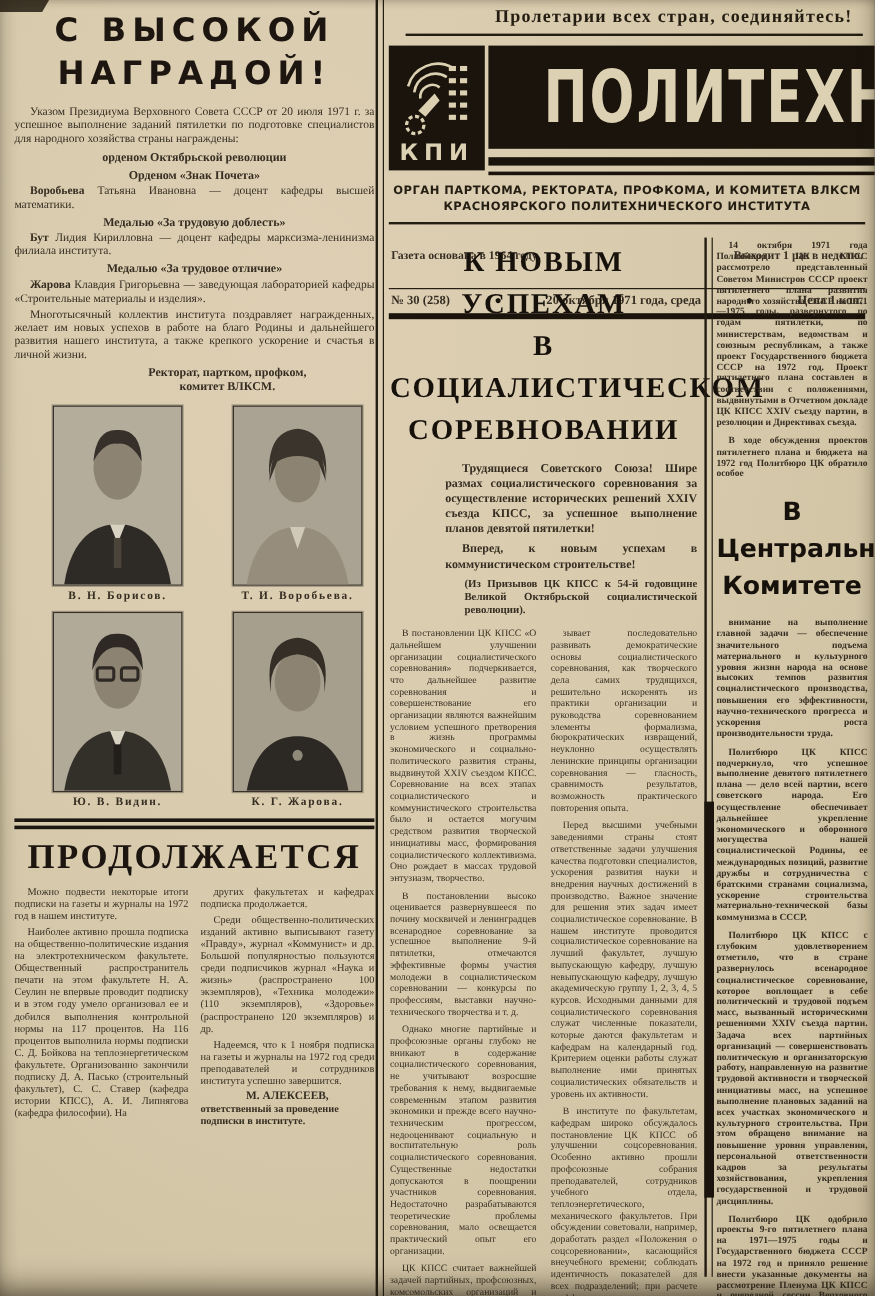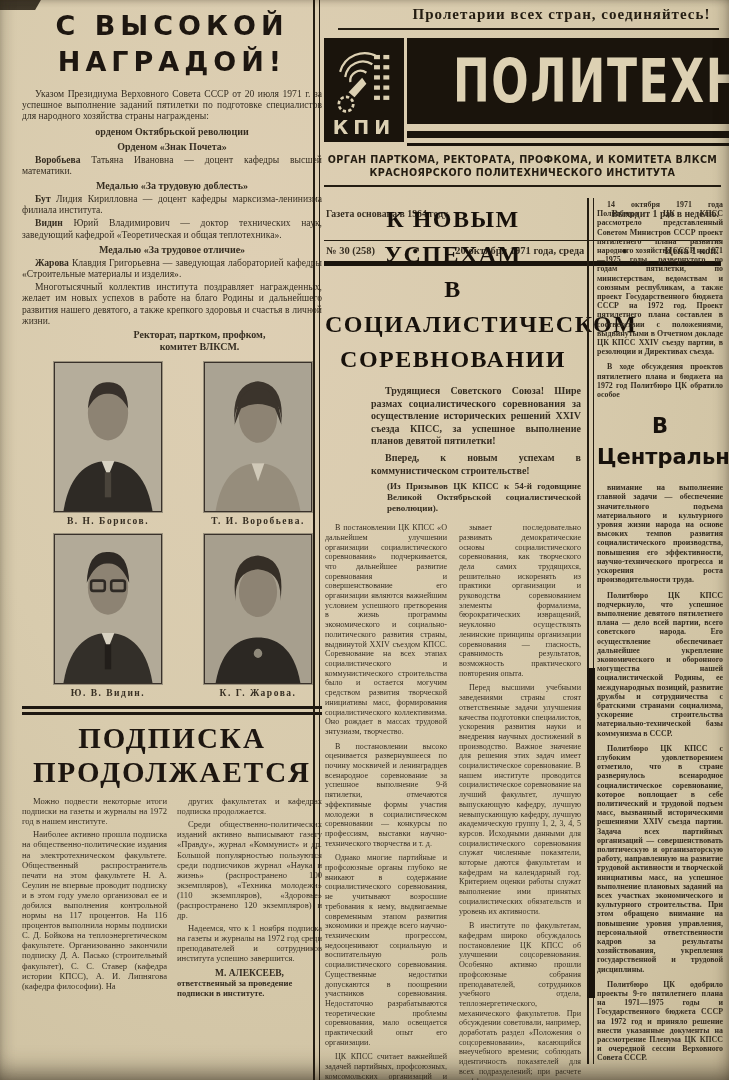--- a/index.html
+++ b/index.html
@@ -12,21 +12,21 @@
   .page::after {
     content:""; position:absolute; inset:0; pointer-events:none;
     box-shadow: inset 0 -18px 24px -12px rgba(40,32,20,.65),
                 inset 0 5px 10px -7px rgba(40,32,20,.45),
                 inset -9px 0 16px -11px rgba(40,32,20,.40),
                 inset 9px 0 16px -11px rgba(40,32,20,.30);
   }
   .scan-mark { position:absolute; left:0; top:0; width:46px; height:10px; background:#241d12; transform:skewX(-30deg) translateX(-8px); opacity:.85; }
 
   
-  .left-col   { position:absolute; left:22px;  top:6px;  width:300px; }
+  .left-col   { position:absolute; left:12px;  top:6px;  width:300px; }
   .v-rule-left{ position:absolute; left:313px; top:0; height:1080px; width:4px;
                 border-left:2px solid #241d12; border-right:1px solid #241d12; }
   .masthead   { position:absolute; left:324px; top:4px; width:397px; }
   .middle-col { position:absolute; left:325px; top:202px; width:256px; }
   .v-rule-mid { position:absolute; left:587px; top:198px; height:866px; width:4px;
                 border-left:2px solid #241d12; border-right:1px solid #241d12; }
   .v-rule-mid .bold-seg { position:absolute; left:-2px; top:470px; width:8px; height:330px; background:#1a140c; }
   .right-col  { position:absolute; left:597px; top:200px; width:126px; }
 
   
@@ -105,26 +105,25 @@
 
     <p class="body">Указом Президиума Верховного Совета СССР от 20 июля 1971 г. за успешное выполнение заданий пятилетки по подготовке специалистов для народного хозяйства страны награждены:</p>
 
     <div class="subhead">орденом Октябрьской революции</div>
 
     <div class="subhead">Орденом «Знак Почета»</div>
     <p class="body"><b>Воробьева</b><span> Татьяна Ивановна — доцент кафедры высшей математики.</span></p>
 
     <div class="subhead">Медалью «За трудовую доблесть»</div>
     <p class="body"><b>Бут</b><span> Лидия Кирилловна — доцент кафедры марксизма-ленинизма филиала института.</span></p>
-    <p class="body"><b>Видин</b><span> Юрий Владимирович — доктор технических наук, заведующий кафедрой «Теоретическая и общая теплотехника».</span></p>
 
     <div class="subhead">Медалью «За трудовое отличие»</div>
     <p class="body"><b>Жарова</b><span> Клавдия Григорьевна — заведующая лабораторией кафедры «Строительные материалы и изделия».</span></p>
 
-    <p class="body">Многотысячный коллектив института поздравляет награжденных, желает им новых успехов в работе на благо Родины и дальнейшего развития нашего девятого, а также крепкого здоровья и счастья в личной жизни.</p>
+    <p class="body">Многотысячный коллектив института поздравляет награжденных, желает им новых успехов в работе на благо Родины и дальнейшего развития нашего института, а также крепкого ускорение и счастья в личной жизни.</p>
     <div class="closing-sig">
       <div>Ректорат, партком, профком,</div>
       <div>комитет ВЛКСМ.</div>
     </div>
 
     <div class="photo-grid">
       <figure>
         <div class="photo-frame">
           <svg viewBox="0 0 100 130" preserveAspectRatio="none">
             <rect width="100" height="130" fill="#b5ad9b"></rect>
@@ -176,21 +175,20 @@
             <circle cx="50" cy="104" r="4" fill="#8f897a"></circle>
           </svg>
         </div>
         <figcaption>К. Г. Жарова.</figcaption>
       </figure>
     </div>
 
     <div class="double-rule"></div>
 
     <div class="sub-headline">
-      <div>ПОДПИСКА</div>
       <div>ПРОДОЛЖАЕТСЯ</div>
     </div>
 
     <div class="two-col">
       <div class="col">
         <p>Можно подвести некоторые итоги подписки на газеты и журналы на 1972 год в нашем институте.</p>
         <p>Наиболее активно прошла подписка на общественно-политические издания на электротехническом факультете. Общественный распространитель печати на этом факультете Н. А. Сеулин не впервые проводит подписку и в этом году умело организовал ее и добился выполнения контрольной нормы на 117 процентов. На 116 процентов выполнила нормы подписки С. Д. Бойкова на теплоэнергетическом факультете. Организованно закончили подписку Д. А. Пасько (строительный факультет), С. С. Ставер (кафедра истории КПСС), А. И. Липнягова (кафедра философии). На</p>
       </div>
       <div class="col">
         <p>других факультетах и кафедрах подписка продолжается.</p>
@@ -287,19 +285,20 @@
 
   <div class="v-rule-mid">
     <div class="bold-seg"></div>
   </div>
 
   <div class="right-col">
     <p>14 октября 1971 года Политбюро ЦК КПСС рассмотрело представленный Советом Министров СССР проект пятилетнего плана развития народного хозяйства СССР на 1971—1975 годы, развернутого по годам пятилетки, по министерствам, ведомствам и союзным республикам, а также проект Государственного бюджета СССР на 1972 год. Проект пятилетнего плана составлен в соответствии с положениями, выдвинутыми в Отчетном докладе ЦК КПСС XXIV съезду партии, в резолюции и Директивах съезда.</p>
     <p>В ходе обсуждения проектов пятилетнего плана и бюджета на 1972 год Политбюро ЦК обратило особое</p>
     <div class="cc-headline">
       <div>В Центральном</div>
+      <div>Комитете</div>
     </div>
     <p>внимание на выполнение главной задачи — обеспечение значительного подъема материального и культурного уровня жизни народа на основе высоких темпов развития социалистического производства, повышения его эффективности, научно-технического прогресса и ускорения роста производительности труда.</p>
     <p>Политбюро ЦК КПСС подчеркнуло, что успешное выполнение девятого пятилетнего плана — дело всей партии, всего советского народа. Его осуществление обеспечивает дальнейшее укрепление экономического и оборонного могущества нашей социалистической Родины, ее международных позиций, развитие дружбы и сотрудничества с братскими странами социализма, ускорение строительства материально-технической базы коммунизма в СССР.</p>
     <p>Политбюро ЦК КПСС с глубоким удовлетворением отметило, что в стране развернулось всенародное социалистическое соревнование, которое воплощает в себе политический и трудовой подъем масс, вызванный историческими решениями XXIV съезда партии. Задача всех партийных организаций — совершенствовать политическую и организаторскую работу, направленную на развитие трудовой активности и творческой инициативы масс, на успешное выполнение плановых заданий на всех участках экономического и культурного строительства. При этом обращено внимание на повышение уровня управления, персональной ответственности кадров за результаты хозяйствования, укрепления государственной и трудовой дисциплины.</p>
     <p>Политбюро ЦК одобрило проекты 9-го пятилетнего плана на 1971—1975 годы и Государственного бюджета СССР на 1972 год и приняло решение внести указанные документы на рассмотрение Пленума ЦК КПСС и очередной сессии Верховного Совета СССР.</p>
   </div>
 </div>
 
 </body></html>

